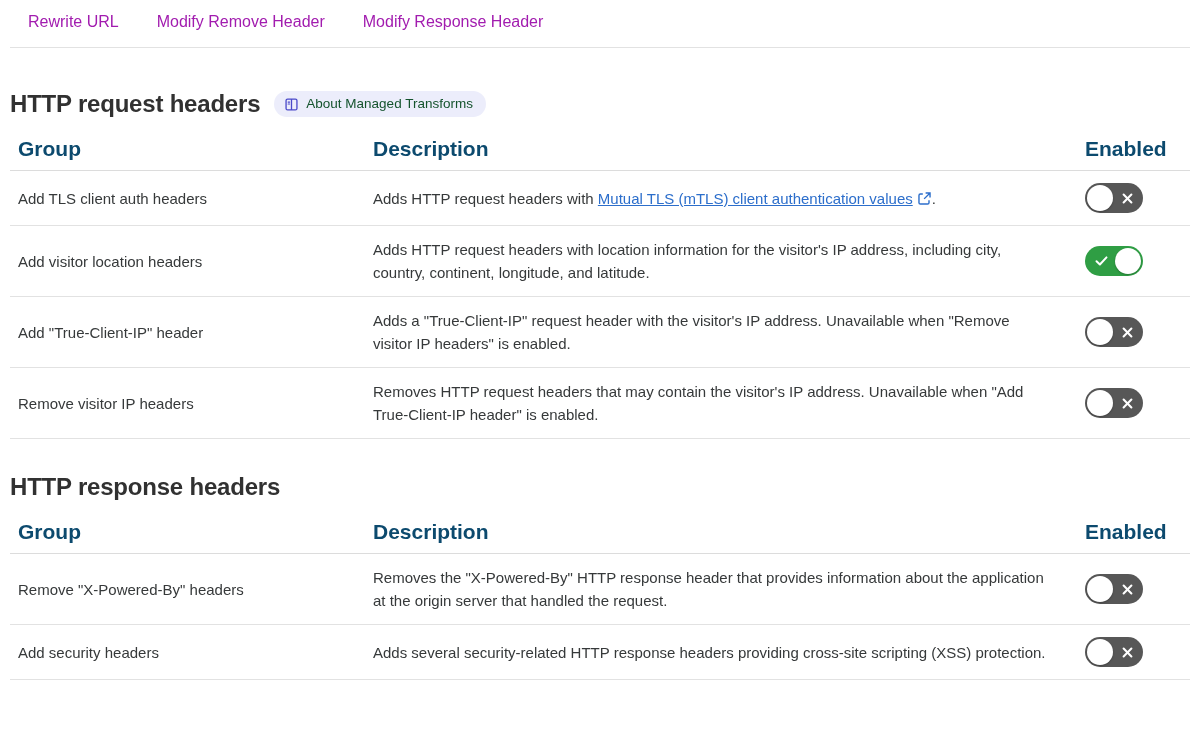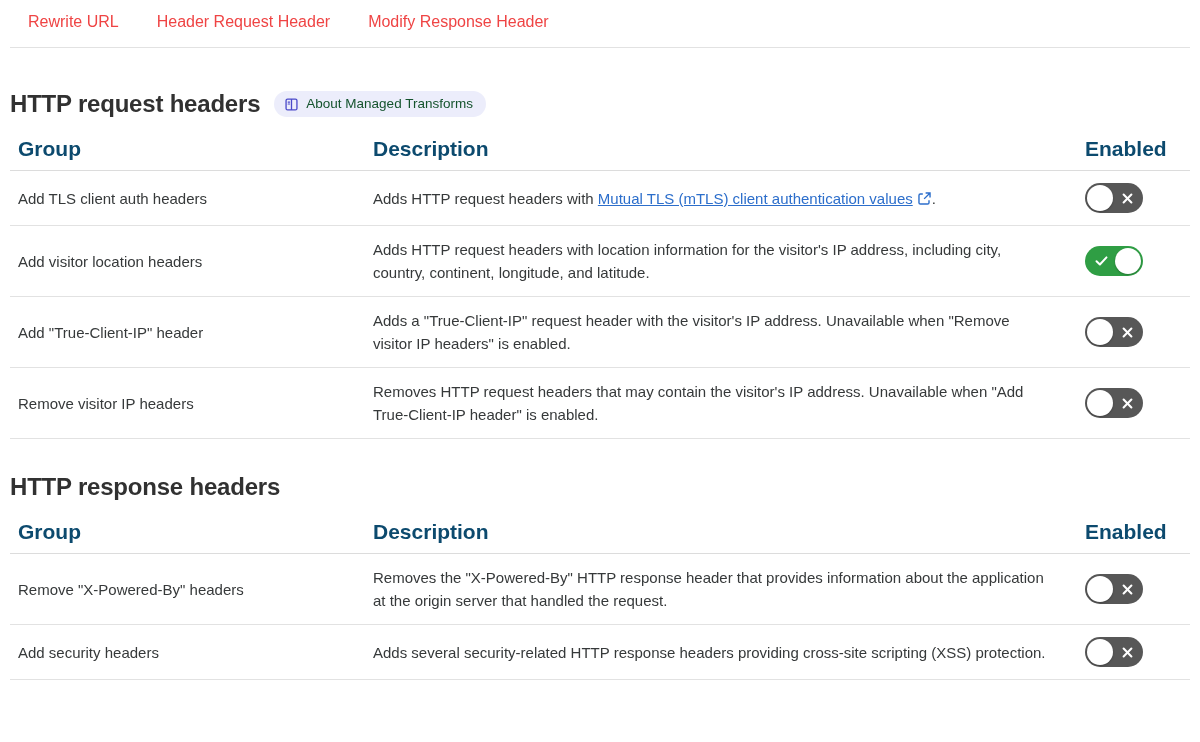--- a/index.html
+++ b/index.html
@@ -19,21 +19,21 @@
     gap: 14px;
     padding-left: 6px;
     border-bottom: 1px solid #e2e2e2;
   }
   .tab {
     appearance: none;
     background: none;
     border: none;
     font-family: "Liberation Sans", sans-serif;
     font-size: 16px;
-    color: #ef4444;
+    color: #a21caf;
     padding: 0 12px;
     line-height: 44px;
     height: 47px;
     border-bottom: 3px solid transparent;
     cursor: pointer;
     white-space: nowrap;
   }
   .tab.active {
     color: #24282c;
     font-weight: 700;
@@ -134,21 +134,21 @@
   }
   .toggle .mark svg { display: block; }
 </style>
 </head>
 <body>
 
 <div class="wrapper">
 
   <nav class="tab-bar">
       <button class="tab">Rewrite URL</button>
-      <button class="tab">Header Request Header</button>
+      <button class="tab">Modify Remove Header</button>
       <button class="tab">Modify Response Header</button>
     </nav>
 
   <section>
     <div class="section-head">
       <h2>HTTP request headers</h2>
       <a class="badge" href="#">
         <span class="badge-icon">
           <svg width="15" height="15" viewBox="0 0 16 16" fill="none">
             <rect x="2.2" y="2.2" width="11.6" height="11.6" rx="1.6" stroke="#4a49c9" stroke-width="1.4"></rect>

